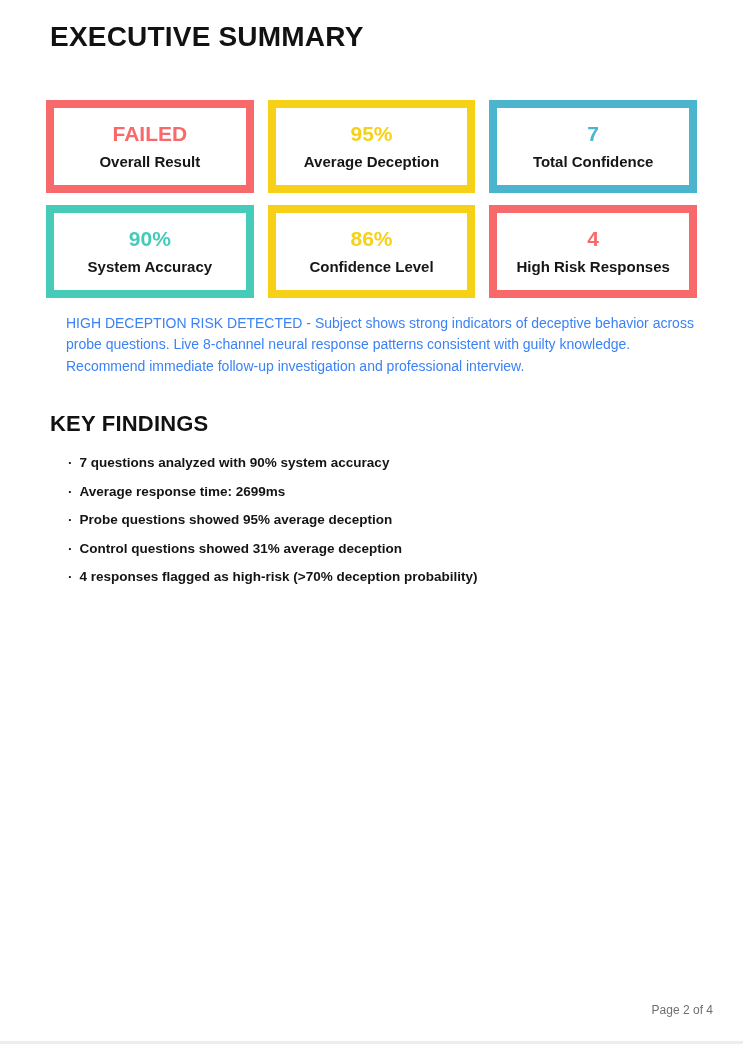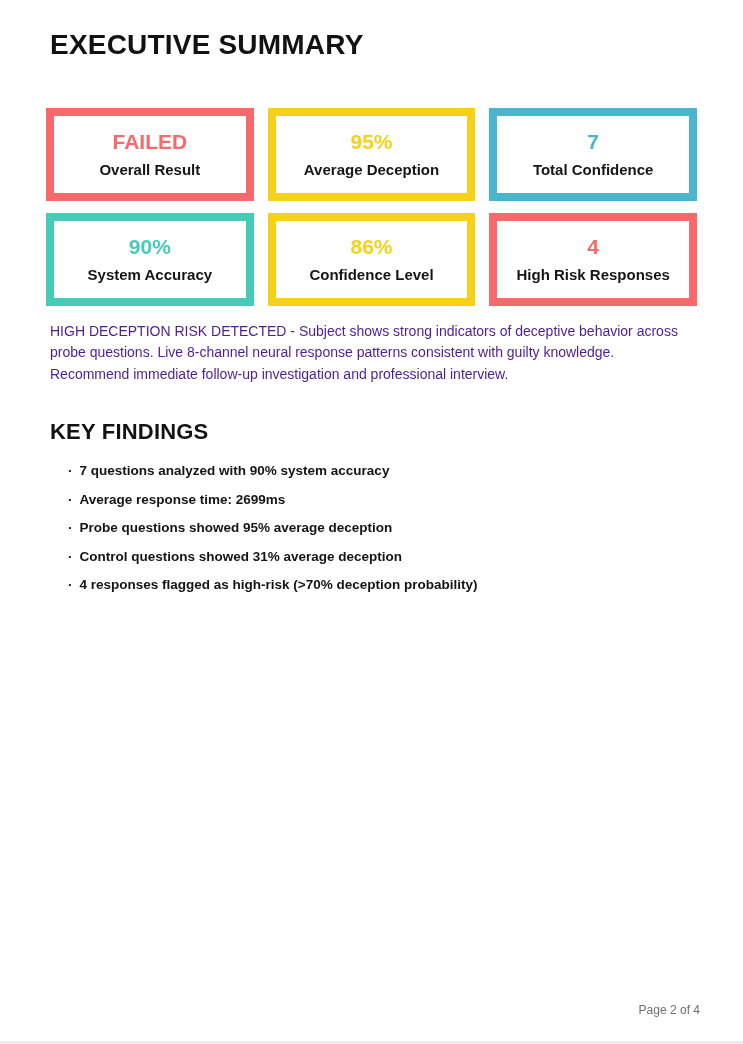--- a/index.html
+++ b/index.html
@@ -5,21 +5,21 @@
   html,body{margin:0;padding:0;background:#ffffff;}
   .page{
     position:relative;
     width:743px;height:1044px;
     background:#ffffff;
     font-family:"Liberation Sans", sans-serif;
     color:#141414;
     overflow:hidden;
     box-sizing:border-box;
   }
-  .content{padding:12px 50px;}
+  .content{padding:4px 50px;}
   .doc-title{
     margin:0;padding-top:16px;
     font-size:28px;line-height:1.2;
     font-weight:700;color:#121212;
     letter-spacing:0.2px;
   }
   .cards{
     margin:46px 0 0 -4px;
     width:651px;
     display:grid;
@@ -39,41 +39,41 @@
   .card-value{font-size:21px;font-weight:700;line-height:1;}
   .card-label{font-size:15px;font-weight:700;color:#161616;line-height:1;}
   .section-heading{
     margin:0;
     font-size:22px;line-height:1.18;
     font-weight:700;color:#121212;
     letter-spacing:0.2px;
   }
   .pa-heading{margin-top:49px;}
   .pa-body{
-    margin:15px 0 0;
+    margin:15px 16px 0;
     width:644px;
     font-size:14px;line-height:21.5px;
-    font-weight:400;color:#4c1d95;
+    font-weight:400;color:#3b82f6;
   }
   .kf-heading{margin-top:34px;}
   .findings{
     list-style:none;
     margin:18px 0 0;
     padding:0 0 0 18px;
   }
   .findings li{
     font-size:13.5px;line-height:15.5px;
     font-weight:700;color:#141414;
     margin-bottom:13px;
     white-space:nowrap;
   }
   .bullet-dot{margin-right:7px;}
   .page-footer{
     position:absolute;
-    top:1003px;right:43px;
+    top:1003px;right:30px;
     font-size:12px;color:#6f6f6f;
     font-weight:400;
   }
   .page-bottom-edge{
     position:absolute;left:0;right:0;bottom:0;
     height:3px;background:#ededed;
   }
 </style>
 </head>
 <body>

